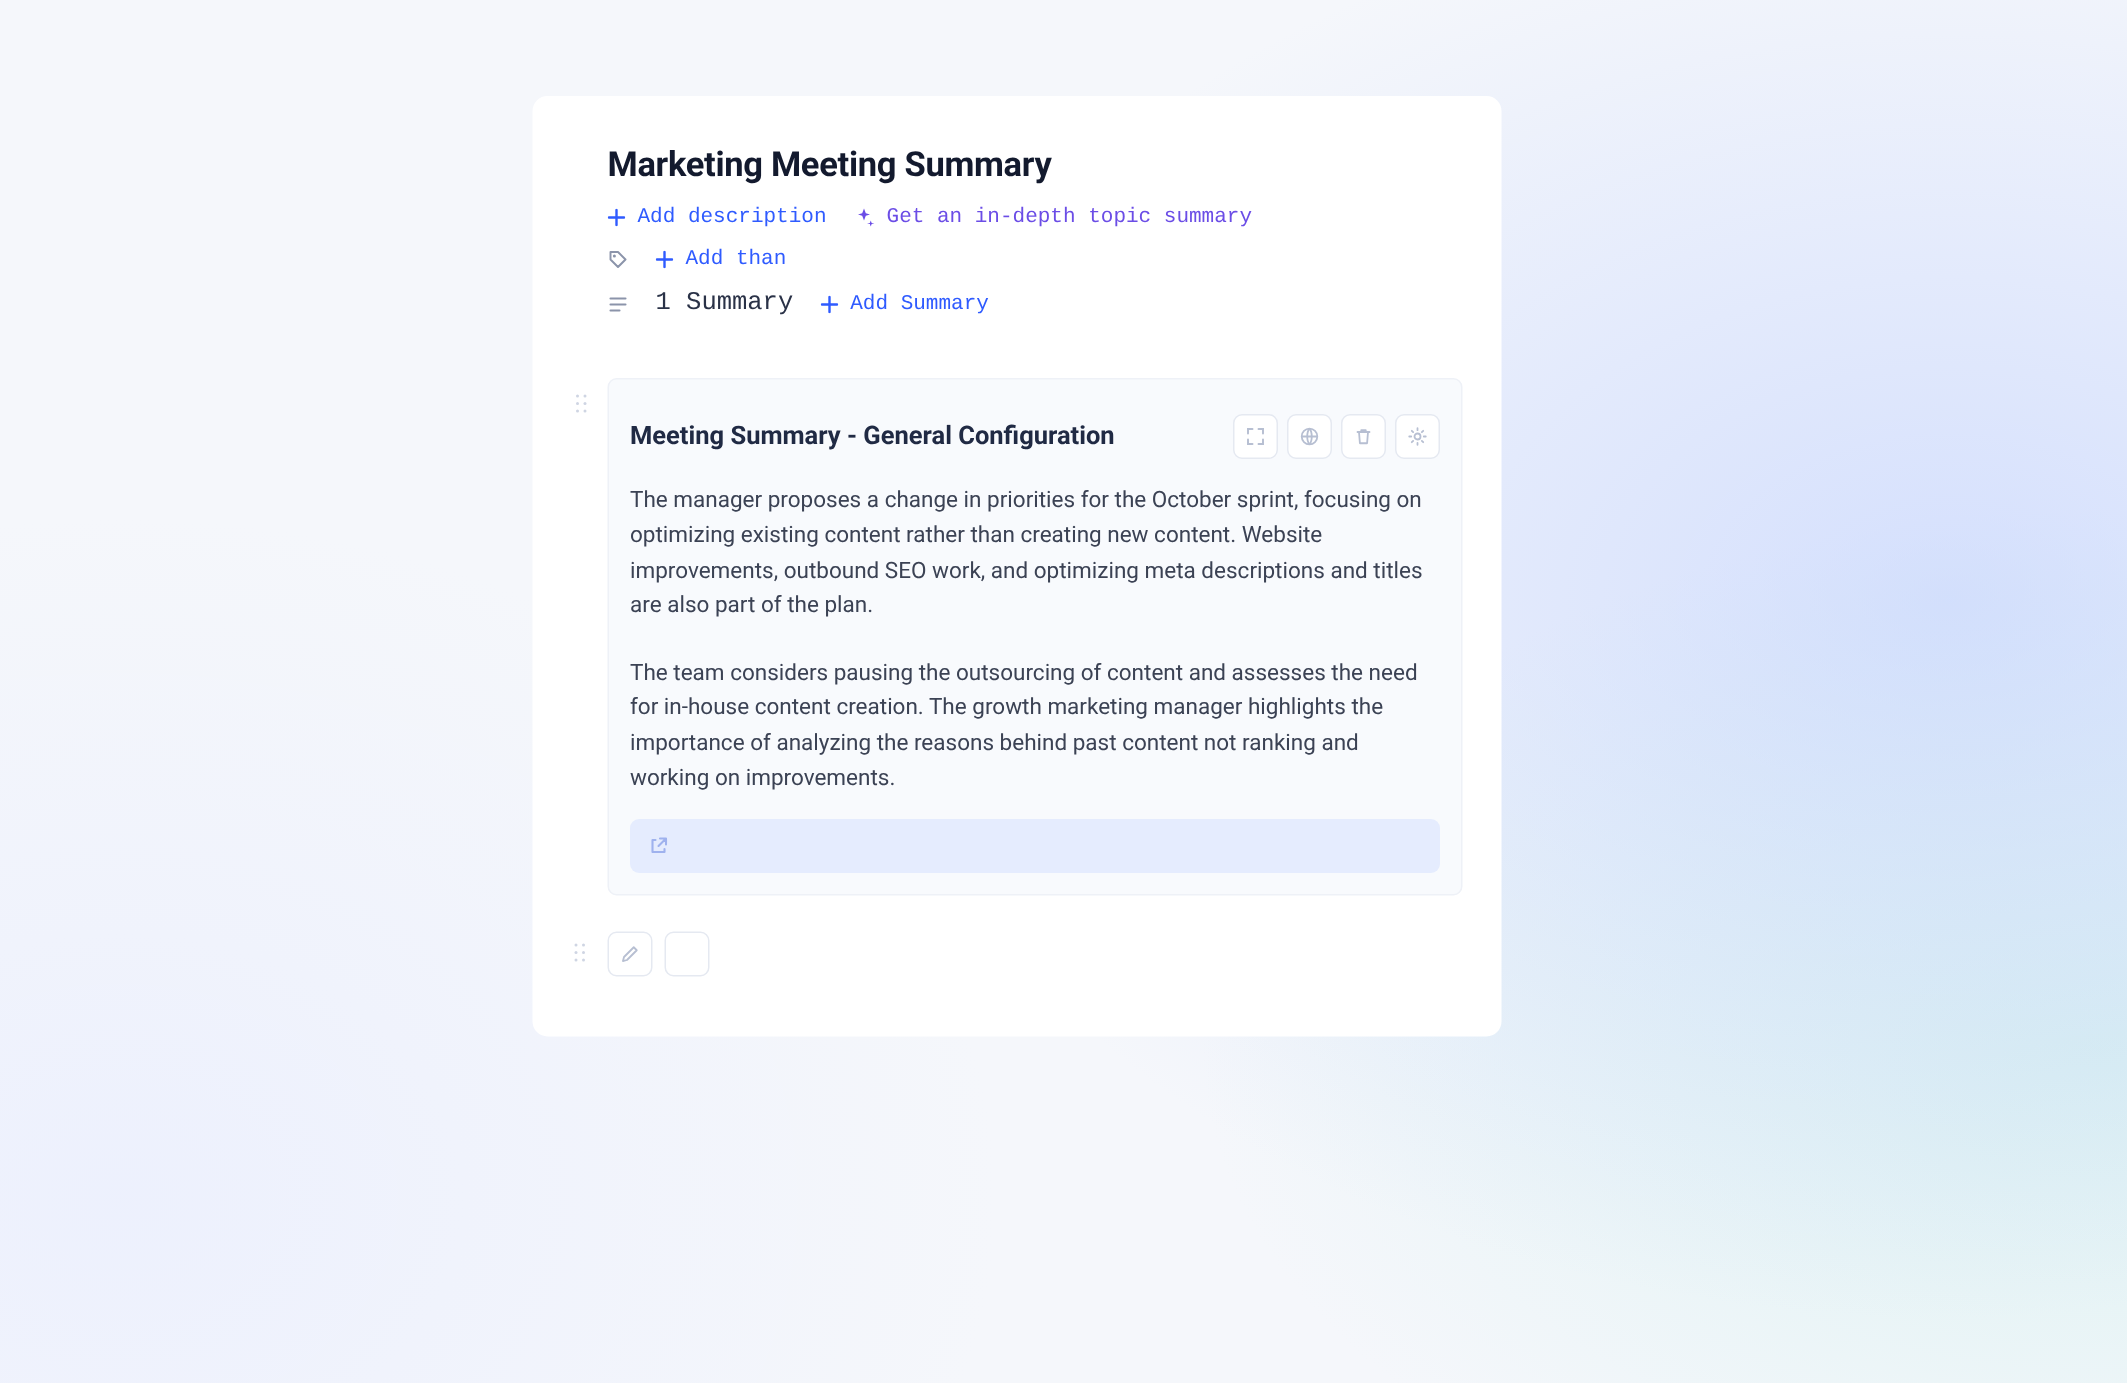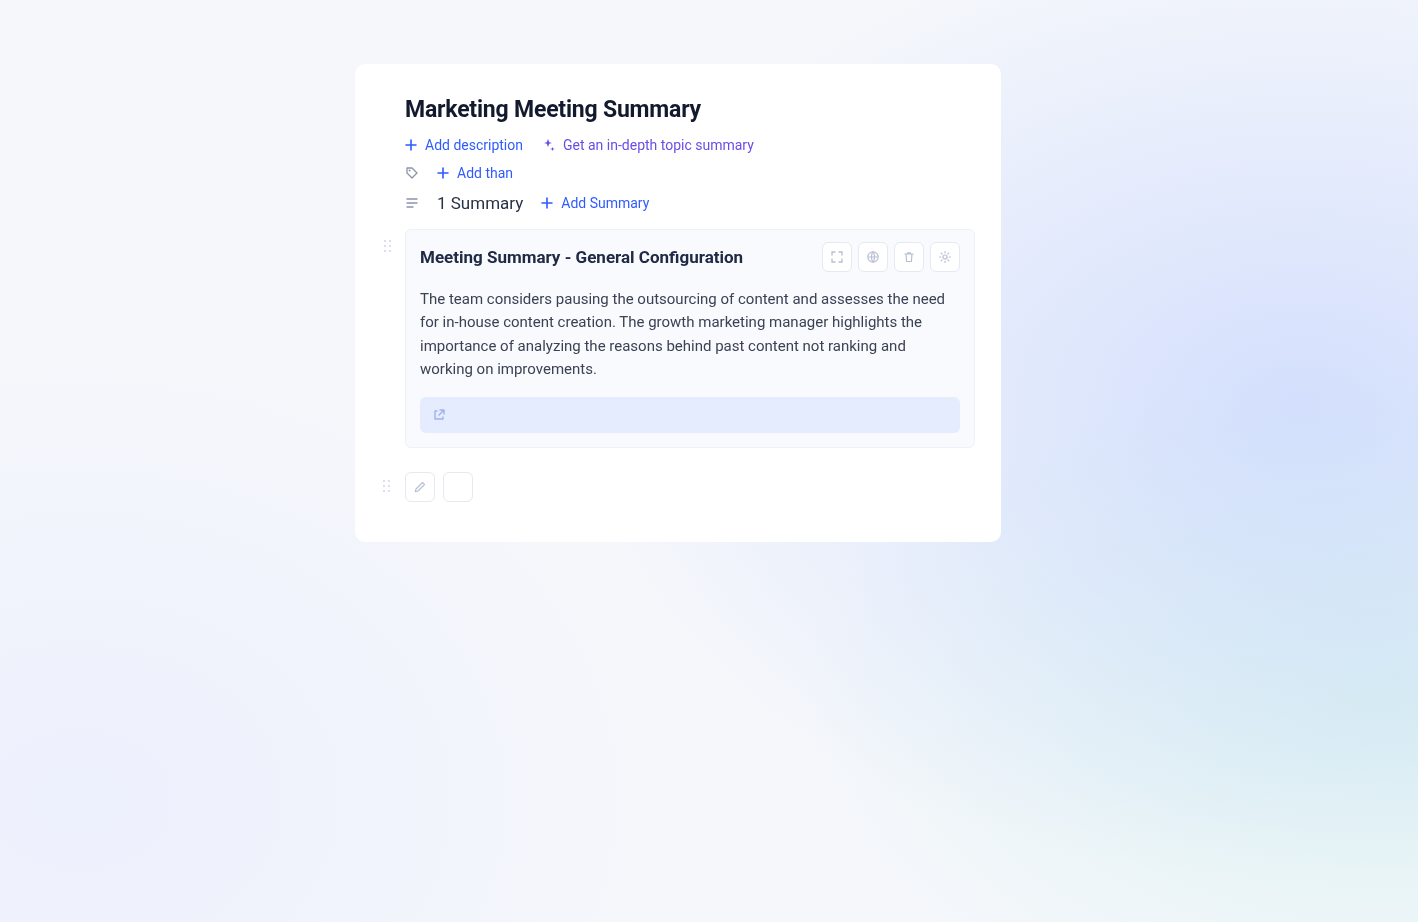--- a/index.html
+++ b/index.html
@@ -32,20 +32,21 @@
     letter-spacing: -0.2px;
     margin-left: 24px;
   }
   .row {
     display: flex;
     align-items: center;
     gap: 18px;
     margin-top: 14px;
     margin-left: 24px;
     font-size: 14px;
+    font-family: Liberation Mono, monospace;
   }
   .row.tight { margin-top: 12px; }
   .action {
     display: inline-flex;
     align-items: center;
     gap: 8px;
     color: #2f5bff;
     cursor: pointer;
     font-weight: 400;
   }
@@ -62,25 +63,25 @@
   .drag-dots {
     display: grid;
     grid-template-columns: repeat(2, 2px);
     grid-template-rows: repeat(3, 2px);
     gap: 3px;
   }
   .drag-dots span { width: 2px; height: 2px; background: #cfd5e3; border-radius: 50%; }
 
   .summary-block {
     position: relative;
-    margin-top: 16px;
+    margin-top: 40px;
     background: #f8fafd;
     border: 1px solid #eef1f7;
     border-radius: 6px;
-    padding: 12px 14px 14px 14px;
+    padding: 23px 14px 14px 14px;
     margin-left: 24px;
   }
   .summary-head {
     display: flex;
     align-items: center;
     justify-content: space-between;
     gap: 8px;
   }
   .summary-title {
     font-size: 17px;
@@ -237,20 +238,21 @@
             <svg width="14" height="14" viewBox="0 0 14 14">
                 <circle cx="7" cy="7" r="2" stroke="currentColor" stroke-width="1.2" fill="none"></circle>
                 <path d="M7 1.5v1.3M7 11.2v1.3M12.5 7h-1.3M2.8 7H1.5M10.8 3.2l-.9.9M4.1 9.9l-.9.9M10.8 10.8l-.9-.9M4.1 4.1l-.9-.9" stroke="currentColor" stroke-width="1.2" stroke-linecap="round"></path>
               </svg>
           </span>
         </div>
       </div>
     </div>
 
     <div class="paras">
+      <p>The manager proposes a change in priorities for the October sprint, focusing on optimizing existing content rather than creating new content. Website improvements, outbound SEO work, and optimizing meta descriptions and titles are also part of the plan.</p>
       <p>The team considers pausing the outsourcing of content and assesses the need for in-house content creation. The growth marketing manager highlights the importance of analyzing the reasons behind past content not ranking and working on improvements.</p>
     </div>
 
     <div class="attachment">
       <span class="open-ico">
         <svg width="14" height="14" viewBox="0 0 14 14">
             <path d="M5 3h-2v8h8V9M8 2h4v4M12 2L7 7" stroke="currentColor" stroke-width="1.4" fill="none" stroke-linecap="round" stroke-linejoin="round"></path>
           </svg>
       </span>
     </div>

